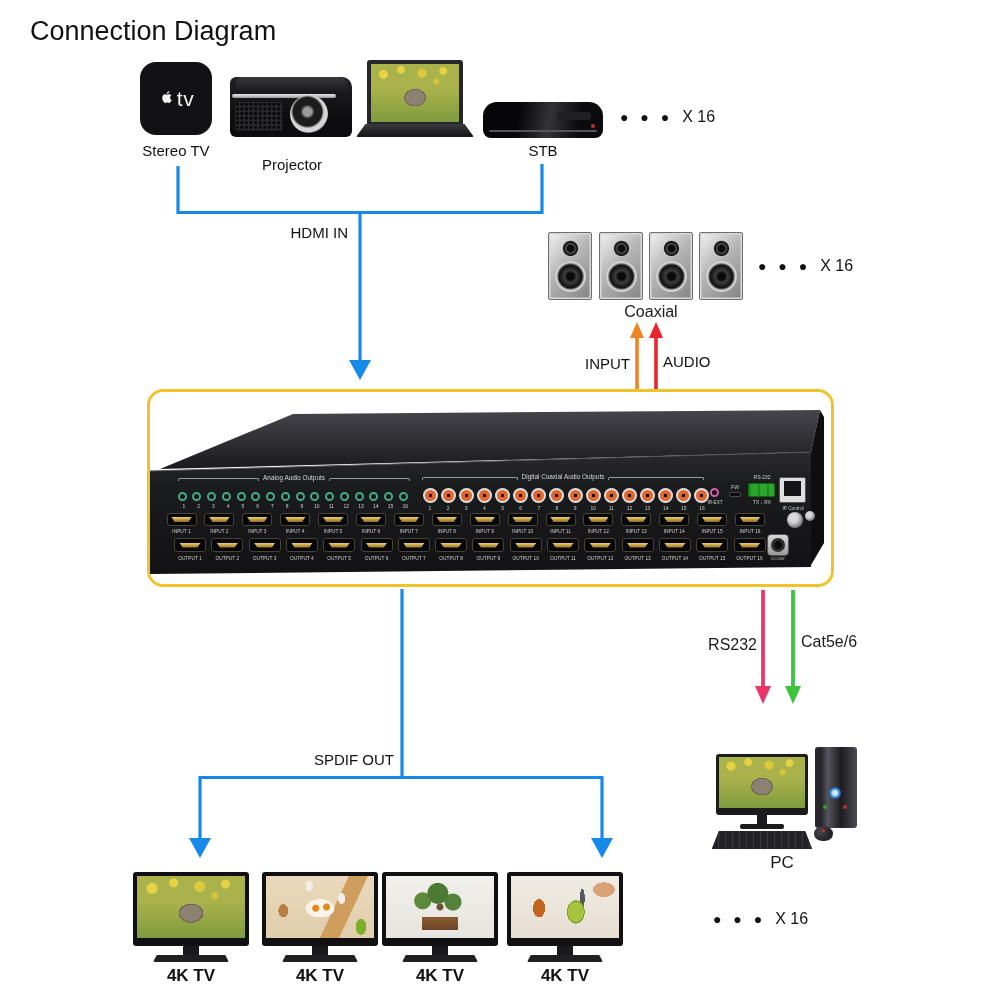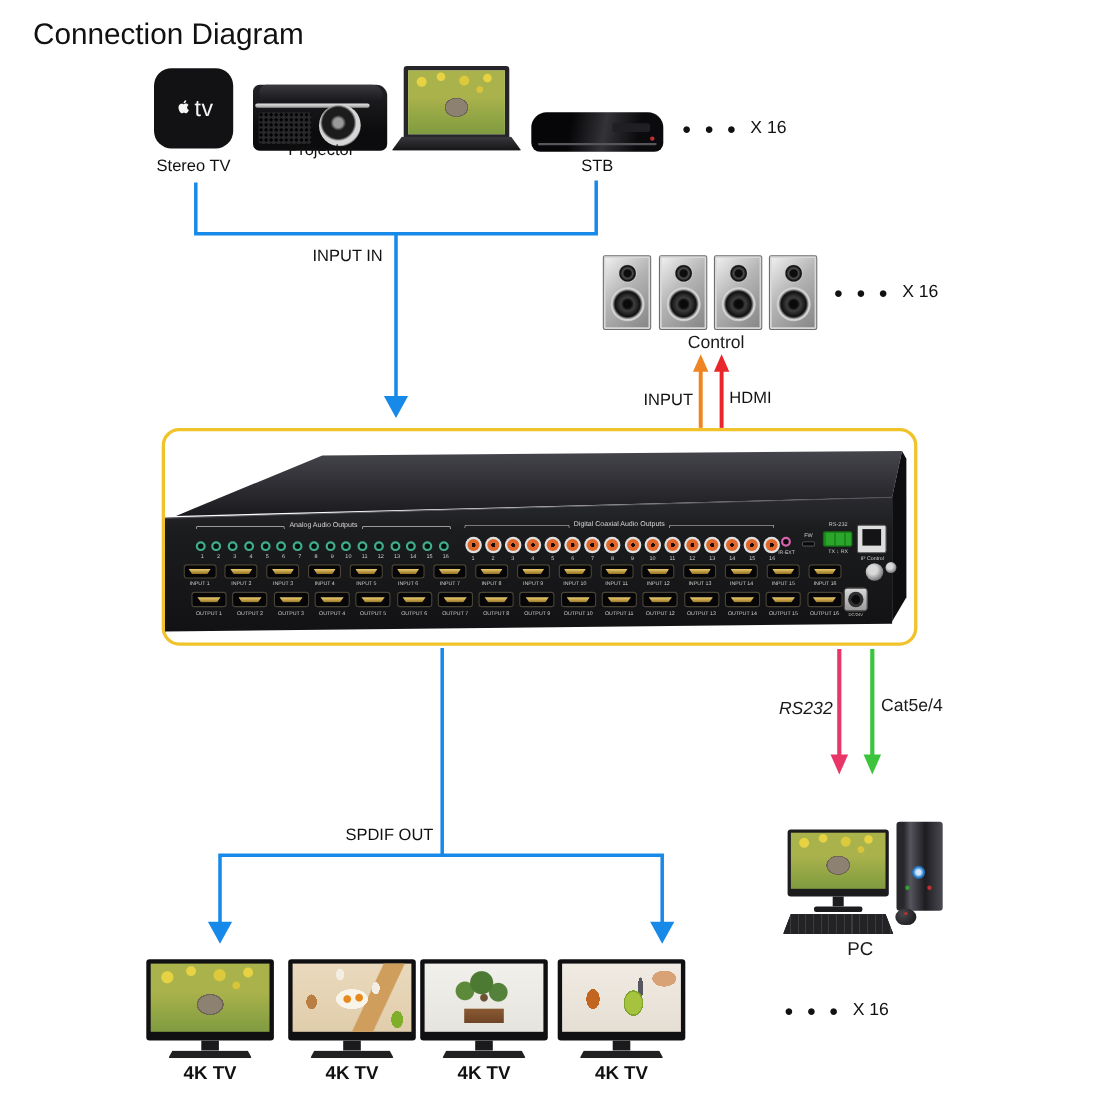--- a/index.html
+++ b/index.html
@@ -185,21 +185,21 @@
   <div id="title" class="abs">Connection Diagram</div>
   <div class="abs ctr dev-label" style="left:140px;top:142px;width:72px;">Stereo TV</div>
 
   <div id="projector" class="abs">
     <div class="proj-body"></div>
     <div class="proj-top"></div>
     <div class="proj-strip"></div>
     <div class="proj-grille"></div>
     <div class="proj-lens"></div>
   </div>
-  <div class="abs ctr dev-label" style="left:232px;top:128px;width:120px;">Projector</div>
+  <div class="abs ctr dev-label" style="left:232px;top:156px;width:120px;">Projector</div>
 
   <div id="notebook" class="abs">
     <div class="nb-screen">
         <div class="photo-cat"></div>
       </div>
     <div class="nb-base"></div>
   </div>
 
   <div id="stb" class="abs">
     <div class="stb-line"></div>
@@ -246,48 +246,48 @@
     <path class="w-pink" d="M763,590 V688"></path>
     <polygon class="h-pink" points="755,686 771,686 763,704"></polygon>
     <path class="w-green" d="M793,590 V688"></path>
     <polygon class="h-green" points="785,686 801,686 793,704"></polygon>
 
     <path class="w-blue" d="M402,589 V777 M198.4,777.5 H603.6 M200,776 V840 M602,776 V840"></path>
     <polygon class="h-blue" points="189,838 211,838 200,858"></polygon>
     <polygon class="h-blue" points="591,838 613,838 602,858"></polygon>
   </svg>
 
-  <div class="abs rgt wire-label" style="left:248px;top:224px;width:100px;">INPUT IN</div>
+  <div class="abs rgt wire-label" style="left:248px;top:224px;width:100px;">HDMI IN</div>
 
   <div class="abs speaker" style="left:548px;">
       <div class="spk-tw"></div>
       <div class="spk-wf"></div>
     </div>
   <div class="abs speaker" style="left:599px;">
       <div class="spk-tw"></div>
       <div class="spk-wf"></div>
     </div>
   <div class="abs speaker" style="left:649px;">
       <div class="spk-tw"></div>
       <div class="spk-wf"></div>
     </div>
   <div class="abs speaker" style="left:699px;">
       <div class="spk-tw"></div>
       <div class="spk-wf"></div>
     </div>
 
-  <div class="abs ctr" style="left:601px;top:303px;width:100px;font-size:16px;">Control</div>
+  <div class="abs ctr" style="left:601px;top:303px;width:100px;font-size:16px;">Coaxial</div>
 
   <div class="abs xrep" style="left:758px;top:257px;">
     <span class="dots">● ● ●</span>
     <span class="xlab">X 16</span>
   </div>
 
   <div class="abs rgt wire-label" style="left:560px;top:355px;width:70px;">INPUT</div>
-  <div class="abs wire-label" style="left:663px;top:353px;">HDMI</div>
+  <div class="abs wire-label" style="left:663px;top:353px;">AUDIO</div>
 
   <div id="panel" class="abs">
     <div class="bracket" style="left:178px;top:473px;width:232px;">
       <span class="bl"></span>
       <span class="bt">Analog Audio Outputs</span>
       <span class="bl"></span>
     </div>
     <div class="bracket" style="left:422px;top:472px;width:282px;">
       <span class="bl"></span>
       <span class="bt">Digital Coaxial Audio Outputs</span>
@@ -433,22 +433,22 @@
     <div class="term" style="left:748px;top:483px;"></div>
     <div class="tinytxt" style="left:745px;top:500px;width:34px;font-size:4.8px;">TX ↓ RX</div>
     <div class="rj45" style="left:779px;top:477px;"></div>
     <div class="tinytxt" style="left:775px;top:506px;width:36px;font-size:4.8px;">IP Control</div>
     <div class="gscrew" style="left:787px;top:512px;width:16px;height:16px;"></div>
     <div class="gscrew" style="left:805px;top:511px;width:10px;height:10px;"></div>
     <div class="dcconn" style="left:767px;top:534px;"></div>
     <div class="tinytxt" style="left:765px;top:557px;width:26px;font-size:3.8px;">DC/24V</div>
   </div>
 
-  <div class="abs rgt" style="left:677px;top:636px;width:80px;font-size:16px;font-style:italic;">RS232</div>
-  <div class="abs" style="left:801px;top:633px;font-size:16px;">Cat5e/4</div>
+  <div class="abs rgt" style="left:677px;top:636px;width:80px;font-size:16px;">RS232</div>
+  <div class="abs" style="left:801px;top:633px;font-size:16px;">Cat5e/6</div>
 
 
   <div id="pc-tower" class="abs">
     <div class="tower-btn"></div>
     <div class="tower-dot1"></div>
     <div class="tower-dot2"></div>
   </div>
   <div id="pc-monitor" class="abs">
       <div class="photo-cat" style="width:100%;height:100%;"></div>
     </div>

